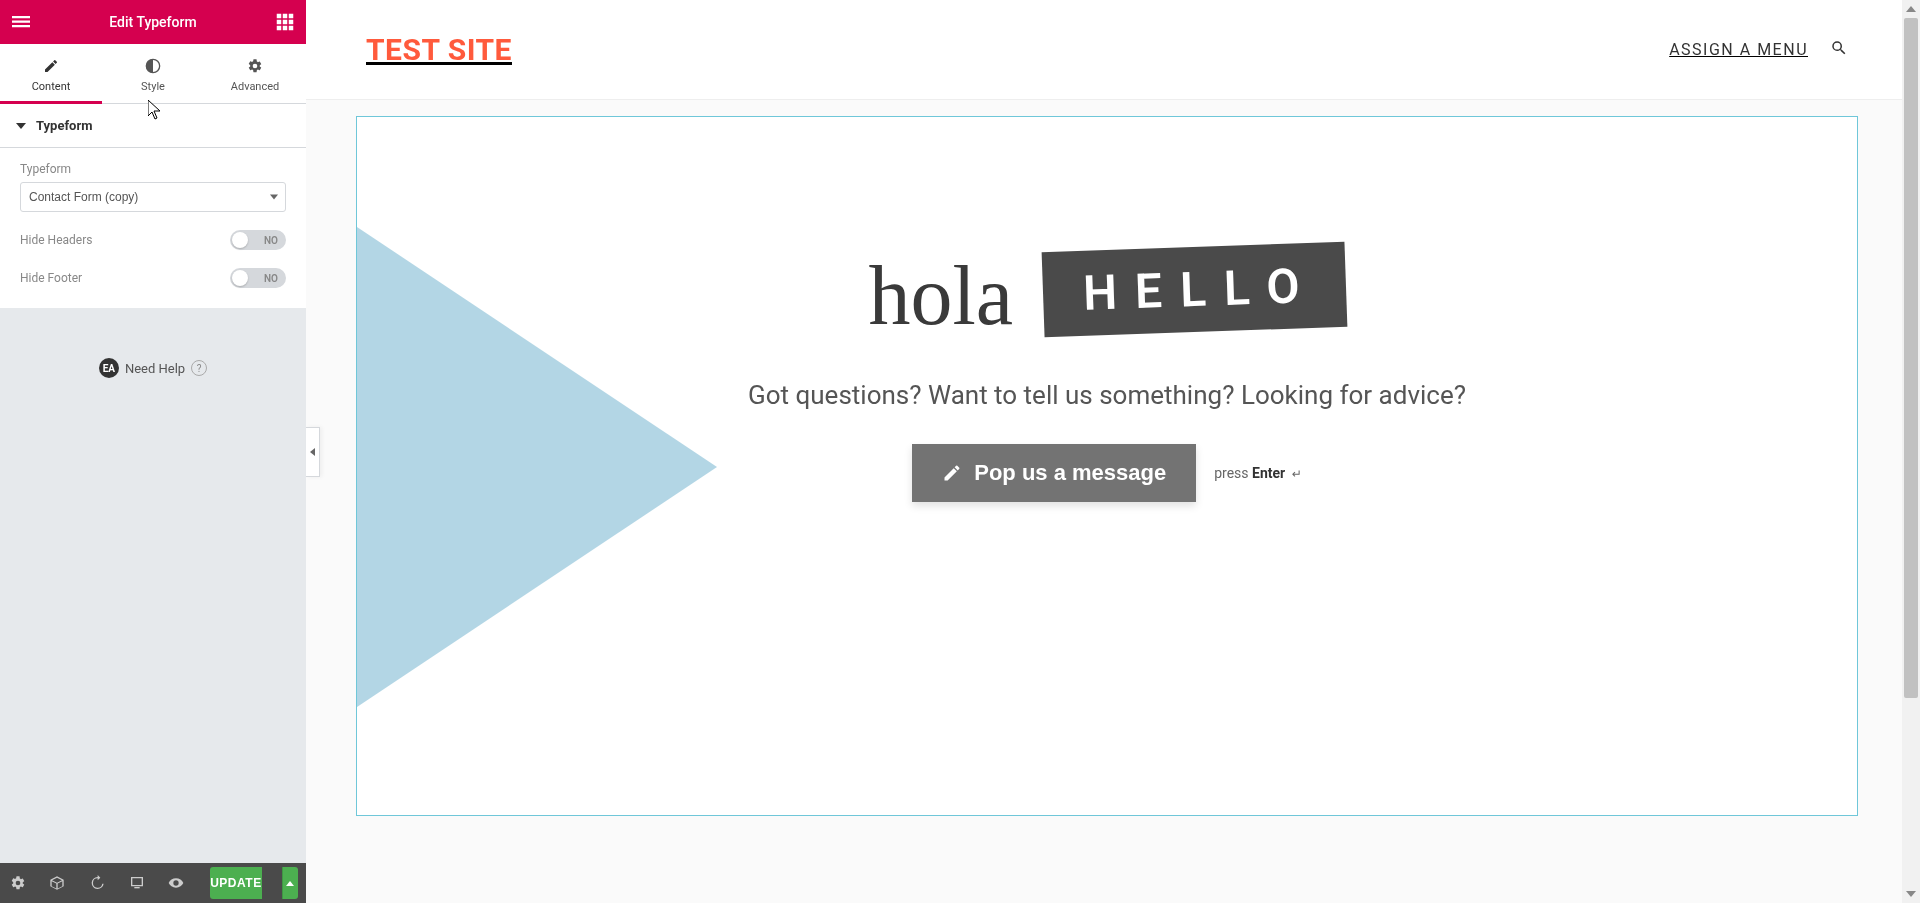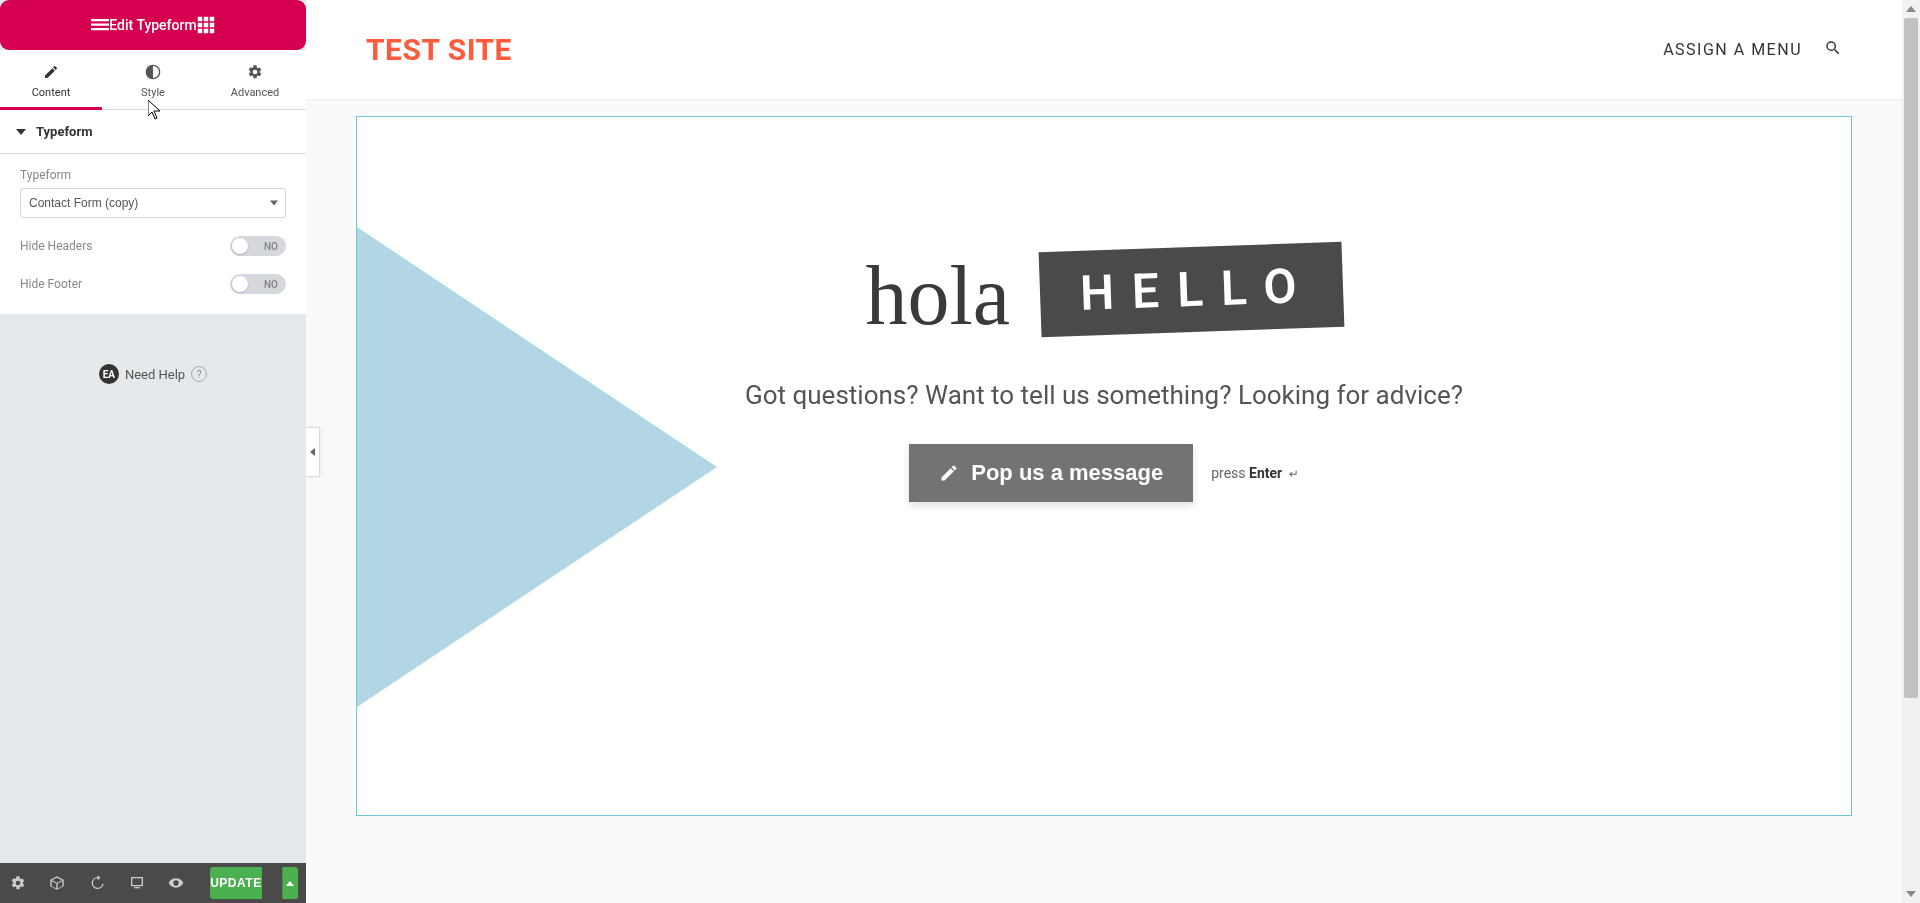--- a/index.html
+++ b/index.html
@@ -14,26 +14,25 @@
 .sidebar {
   width: 306px;
   height: 100%;
   display: flex;
   flex-direction: column;
   background: #e6e9ec;
 }
 .sidebar-header {
   background: #d5004f;
   color: #fff;
-  height: 50px;
+  height: 44px;
   display: flex;
   align-items: center;
-  justify-content: center;
+  justify-content: space-between;
   padding: 0 12px;
-  border-radius: 9px;
 }
 .sidebar-header-title { font-size: 14px; font-weight: 500; }
 .hamburger, .grid-icon { width: 18px; height: 18px; display:flex; align-items:center; justify-content:center; cursor:pointer; }
 .hamburger svg, .grid-icon svg { fill:#fff; }
 
 .tabs { display:flex; background:#fff; border-bottom:1px solid #d5d8dc; }
 .tab { flex:1; display:flex; flex-direction:column; align-items:center; justify-content:center; padding:14px 0 10px; font-size:11px; color:#555; cursor:pointer; position:relative; }
 .tab.active { color:#333; }
 .tab.active::after { content:""; position:absolute; left:0; right:0; bottom:-1px; height:3px; background:#d5004f; }
 .tab-icon { width:16px; height:16px; margin-bottom:6px; }
@@ -73,21 +72,21 @@
 .update-more .tri { width:0;height:0;border-left:4px solid transparent;border-right:4px solid transparent;border-bottom:5px solid #fff;}
 
 .collapse-handle {
   position:absolute; left:306px; top:50%; transform:translateY(-50%);
   width:14px; height:50px; background:#fff; border:1px solid #d5d8dc; border-left:none;
   display:flex; align-items:center; justify-content:center; cursor:pointer; z-index:5;
   box-shadow:2px 0 4px rgba(0,0,0,0.05);
 }
 .collapse-handle .chev { width:0;height:0;border-top:4px solid transparent;border-bottom:4px solid transparent;border-right:5px solid #666;}
 
-.main { flex:1; height:100%; overflow:hidden; background:#fafafa; position:relative; padding-right:18px;}
+.main { flex:1; height:100%; overflow:hidden; background:#fafafa; position:relative; padding-right:12px;text-decoration:underline;}
 .topbar { height:100px; background:#fff; display:flex; align-items:center; justify-content:space-between; padding:0 60px; border-bottom:1px solid #eee;}
 .site-title { color:#ff5a3c; font-size:30px; font-weight:700; letter-spacing:0.5px;}
 .nav-right { display:flex; align-items:center; gap:22px;}
 .nav-link { font-size:16px; color:#333; letter-spacing:1.5px; cursor:pointer;}
 .search-ic svg { fill:#333; width:18px; height:18px;}
 
 .canvas-area { padding:16px 50px; position:relative; }
 .widget-select { border:1px solid #6fc7d9; height:700px; position:relative; overflow:hidden; background:#fff;}
 .triangle {
   position:absolute; left:0; top:110px; width:0; height:0;

